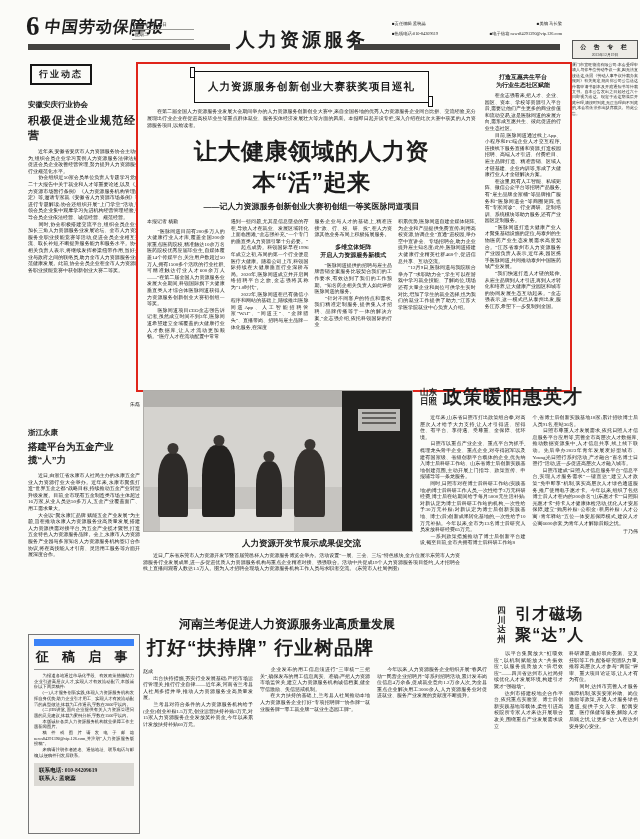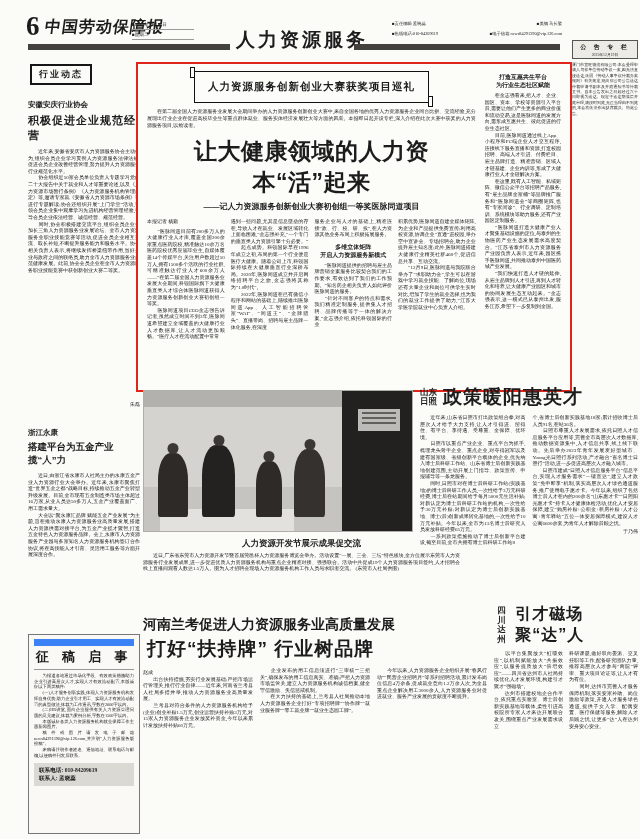--- a/index.html
+++ b/index.html
@@ -97,21 +97,21 @@
 
 
 .reg-head { display:flex; align-items:center; gap:6px; margin-bottom:5px; }
 .reg-kicker { font-size:8.5px; font-weight:900; line-height:9.5px; text-align:center; }
 .reg-hl { font-size:19px; font-weight:900; letter-spacing:1px; }
 .cols { display:flex; gap:7px; }
 .col { flex:1; font-size:5px; line-height:6.6px; text-align:justify; }
 .rizhao { left:420px; top:384px; width:218px; height:218px; }
 .rizhao .cols { height:176px; overflow:hidden; }
 .lankao { left:143px; top:616px; width:344px; height:218px; }
-.lankao .kicker-line { font-size:14px; font-weight:700; }
+.lankao .kicker-line { font-size:12px; font-weight:700;margin-left:36px; }
 .lankao .reg-hl { margin:2px 4px 6px; }
 .lankao .cols { height:162px; overflow:hidden; }
 .dazhou { left:494px; top:604px; width:144px; height:230px; }
 .dazhou .reg-hl { font-size:16px; }
 .dazhou .cols { height:186px; overflow:hidden; gap:6px; }
 </style>
 </head>
 <body>
 
 <div class="page">

